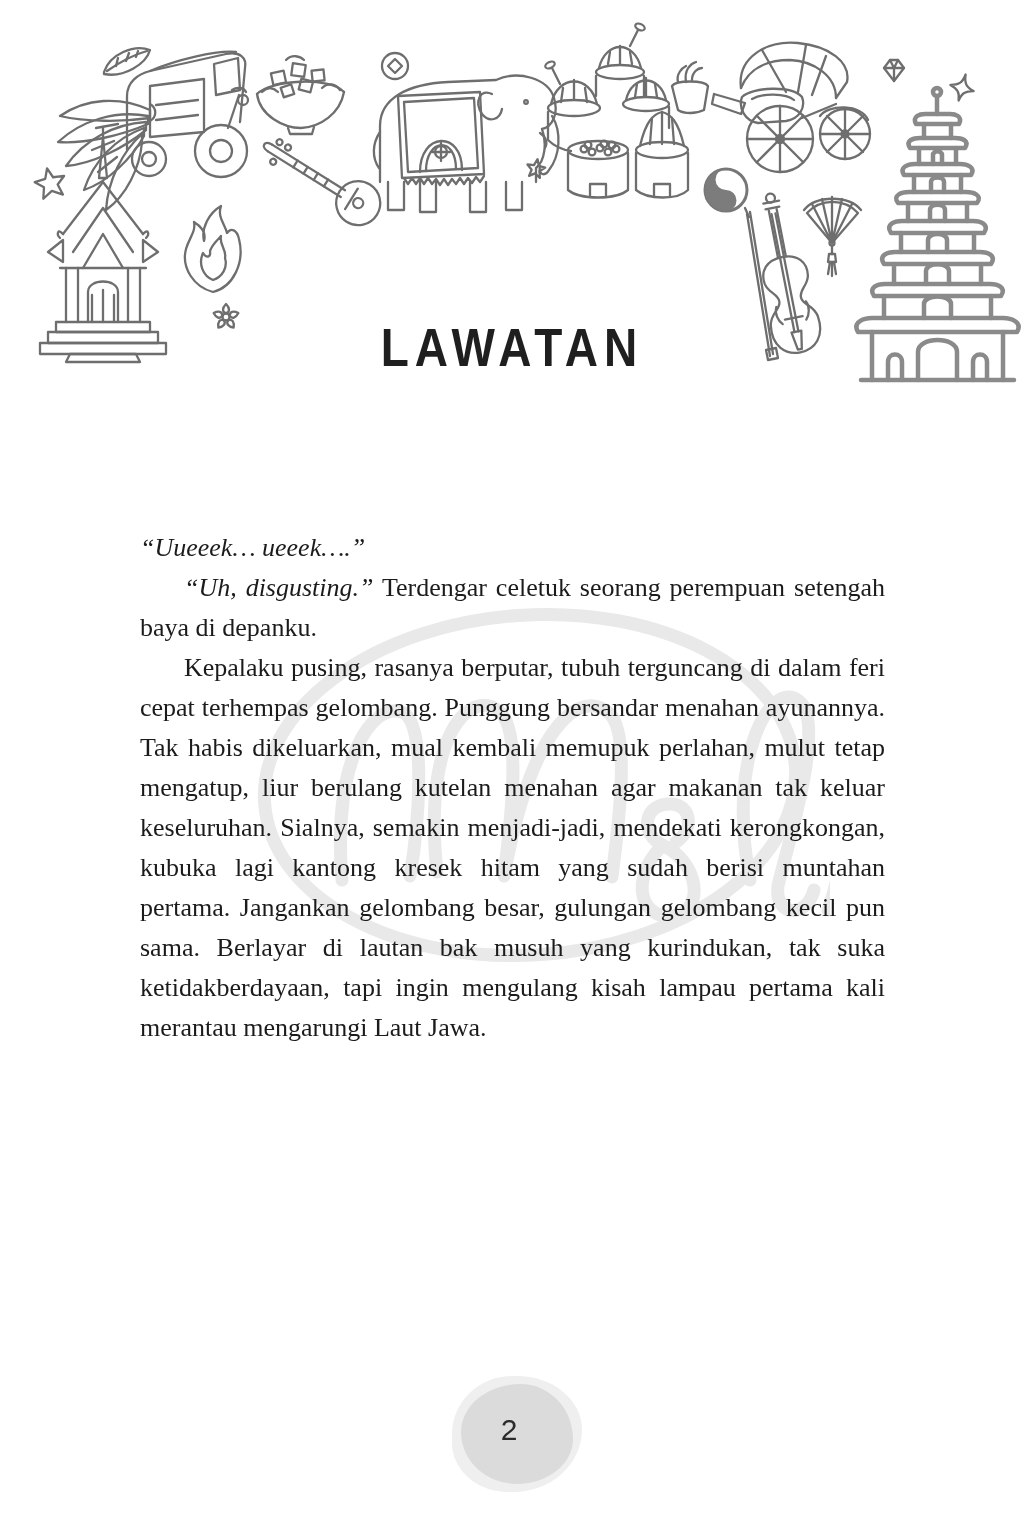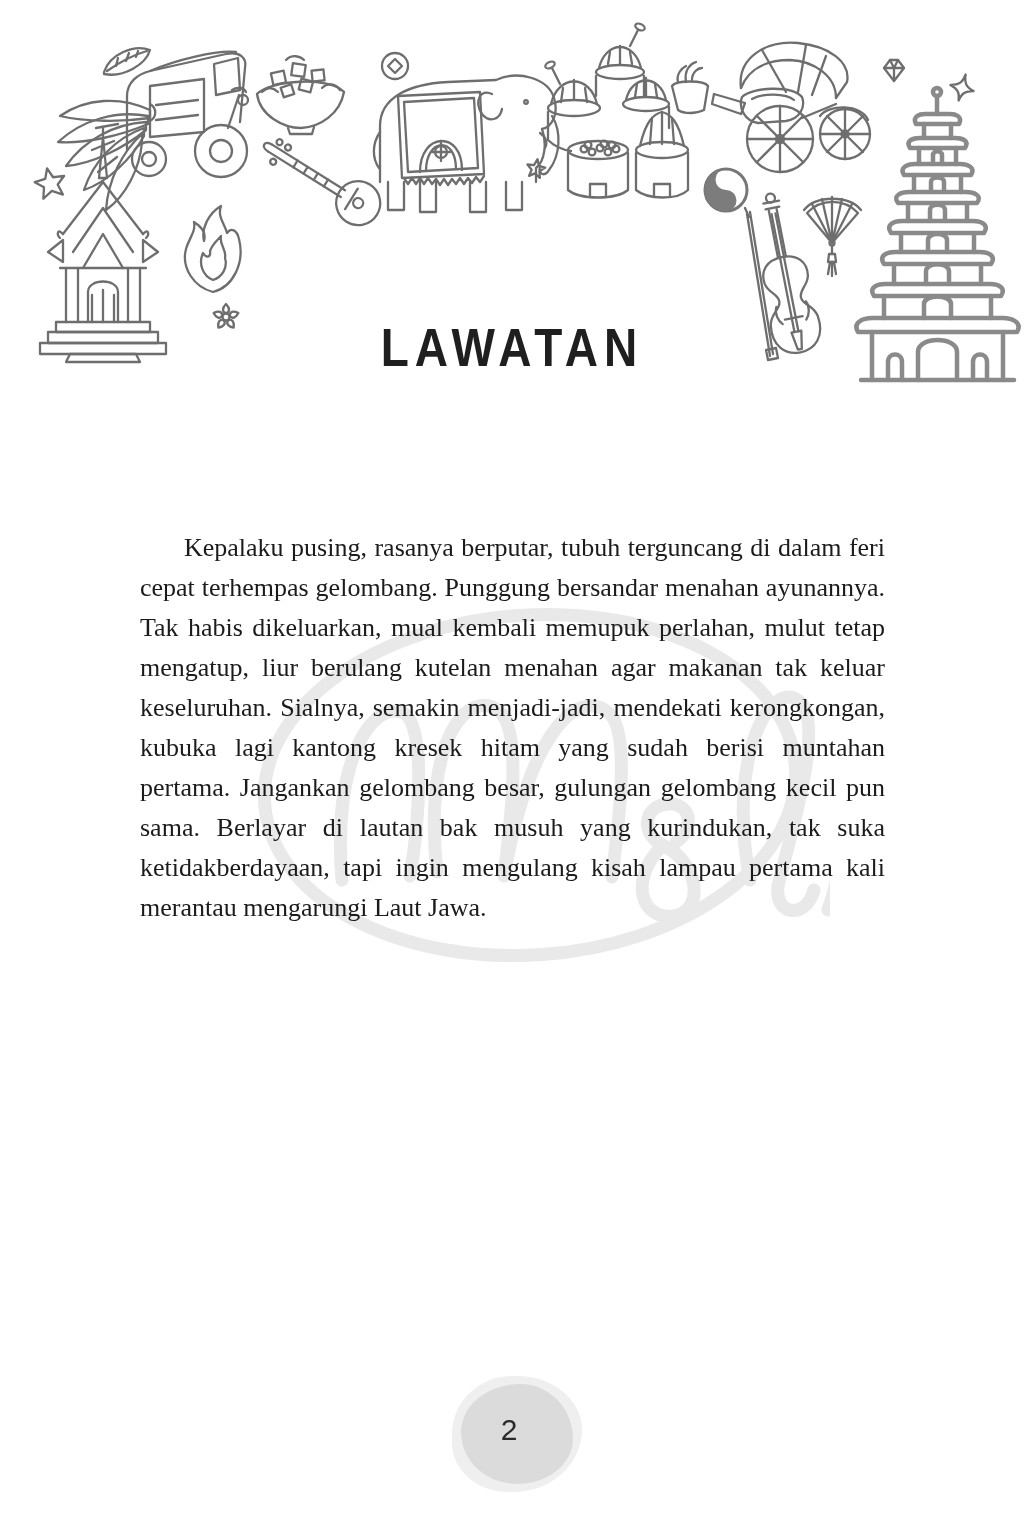--- a/index.html
+++ b/index.html
@@ -289,20 +289,22 @@
   <svg class="watermark" width="600" height="420" viewBox="0 0 600 420">
     <ellipse cx="300" cy="205" rx="266" ry="170" class="wm" transform="rotate(-4 300 205)"></ellipse>
     <path class="wm" d="M112,300 C102,180 142,122 172,132 C198,142 188,250 180,296"></path>
     <path class="wm" d="M207,292 C192,152 242,107 270,132 C294,154 278,260 274,296 C302,142 352,107 380,134 C402,156 386,262 382,297"></path>
     <path class="wm" d="M430,268 C400,300 410,340 444,336 C476,330 468,282 434,266 C408,254 414,222 442,224 C462,226 464,250 446,262"></path>
     <path class="wm" d="M520,300 C495,172 545,92 572,124 C594,152 556,270 548,306 C544,336 576,340 584,310"></path>
     <path class="wm" d="M608,122 C624,182 616,280 598,330"></path>
   </svg>
 
   <div class="bodytext">
+    <p class="para first italic">“Uueeek… ueeek….”</p>
+    <p class="para"><span class="italic">“Uh, disgusting.”</span><span> Terdengar celetuk seorang perempuan setengah baya di depanku.</span></p>
     <p class="para">Kepalaku pusing, rasanya berputar, tubuh terguncang di dalam feri cepat terhempas gelombang. Punggung bersandar menahan ayunannya. Tak habis dikeluarkan, mual kembali memupuk perlahan, mulut tetap mengatup, liur berulang kutelan menahan agar makanan tak keluar keseluruhan. Sialnya, semakin menjadi-jadi, mendekati kerongkongan, kubuka lagi kantong kresek hitam yang sudah berisi muntahan pertama. Jangankan gelombang besar, gulungan gelombang kecil pun sama. Berlayar di lautan bak musuh yang kurindukan, tak suka ketidakberdayaan, tapi ingin mengulang kisah lampau pertama kali merantau mengarungi Laut Jawa.</p>
   </div>
 
   <div class="blob-halo">
     <div class="blob">
       <span class="pageno">2</span>
     </div>
   </div>
 
 </div>

